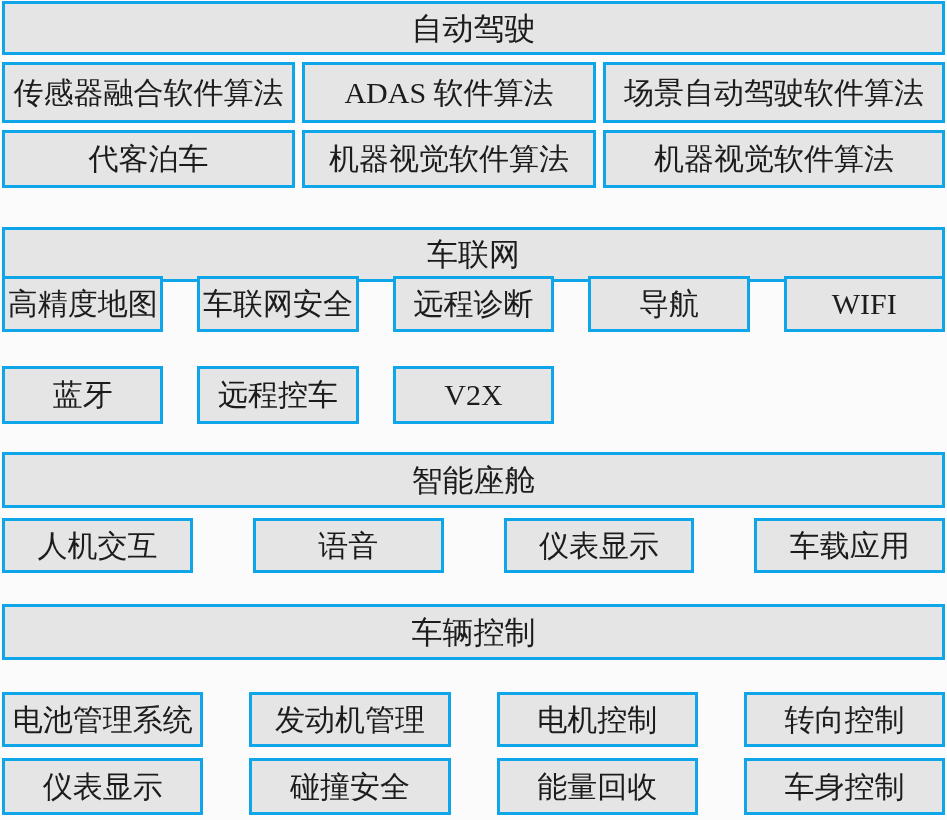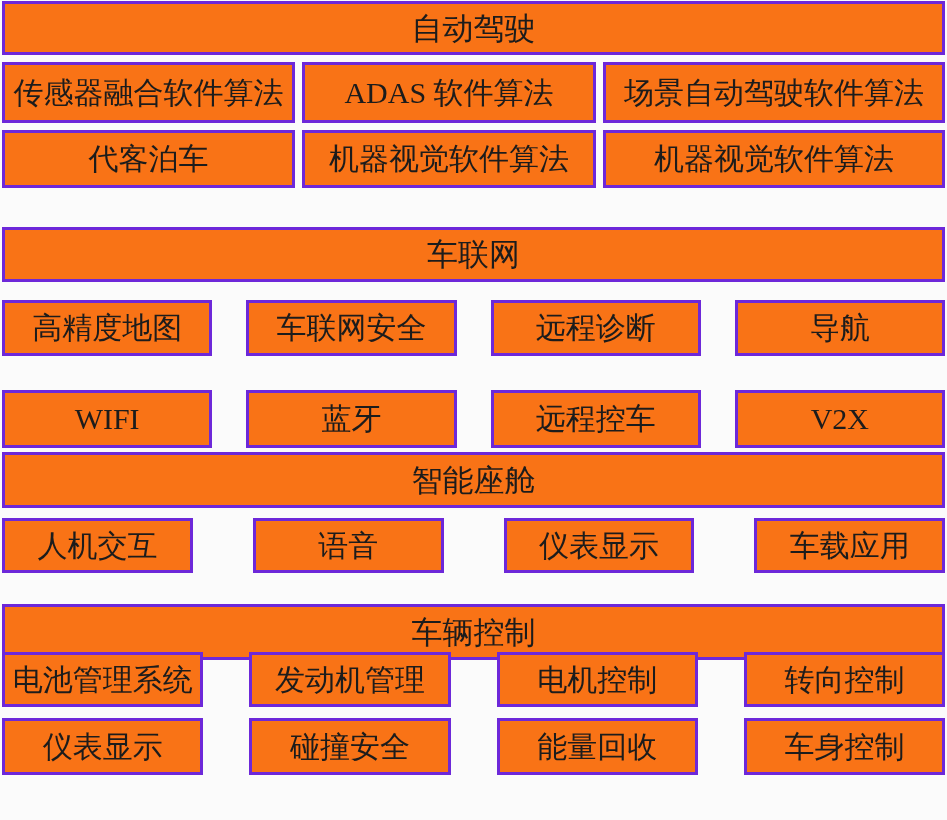--- a/index.html
+++ b/index.html
@@ -7,22 +7,22 @@
   body {
     width: 947px; height: 820px;
     background: #fbfbfb;
     color: #1c1c1c;
     font-family: "Liberation Serif", "DejaVu Serif", serif;
     overflow: hidden;
   }
   .page { position: relative; width: 947px; height: 820px; }
 
   .box {
-    background: #f97316;
-    border: 3px solid #6d28d9;
+    background: #e5e5e5;
+    border: 3px solid #0ea5e9;
     display: flex;
     align-items: center;
     justify-content: center;
     font-size: 30px;
     line-height: 1;
     white-space: nowrap;
   }
 
   .header { position: absolute; left: 2px; width: 943px; font-size: 31px; }
   #s1-header { top: 1px;   height: 54px; }
@@ -31,33 +31,33 @@
   #s4-header { top: 604px; height: 56px; }
 
   .grid { position: absolute; left: 2px; width: 943px; display: grid; }
   #s1-grid {
     top: 62px;
     grid-template-columns: 293px 294px 1fr;
     grid-template-rows: 61px 58px;
     column-gap: 17px; row-gap: 9px; gap: 7px;
   }
   #s2-grid {
-    top: 300px;
-    grid-template-columns: repeat(4, 1fr);
+    top: 276px;
+    grid-template-columns: repeat(5, 1fr);
     grid-template-rows: 56px 58px;
     column-gap: 46px; row-gap: 9px; gap: 34px;
   }
   #s3-grid {
     top: 518px;
     grid-template-columns: repeat(4, 1fr);
     grid-template-rows: 55px;
     column-gap: 60px;
   }
   #s4-grid {
-    top: 652px;
+    top: 692px;
     grid-template-columns: repeat(4, 1fr);
     grid-template-rows: 55px 57px;
     column-gap: 46px; row-gap: 11px;
   }
 </style>
 </head>
 <body>
 
 <div class="page">
 

